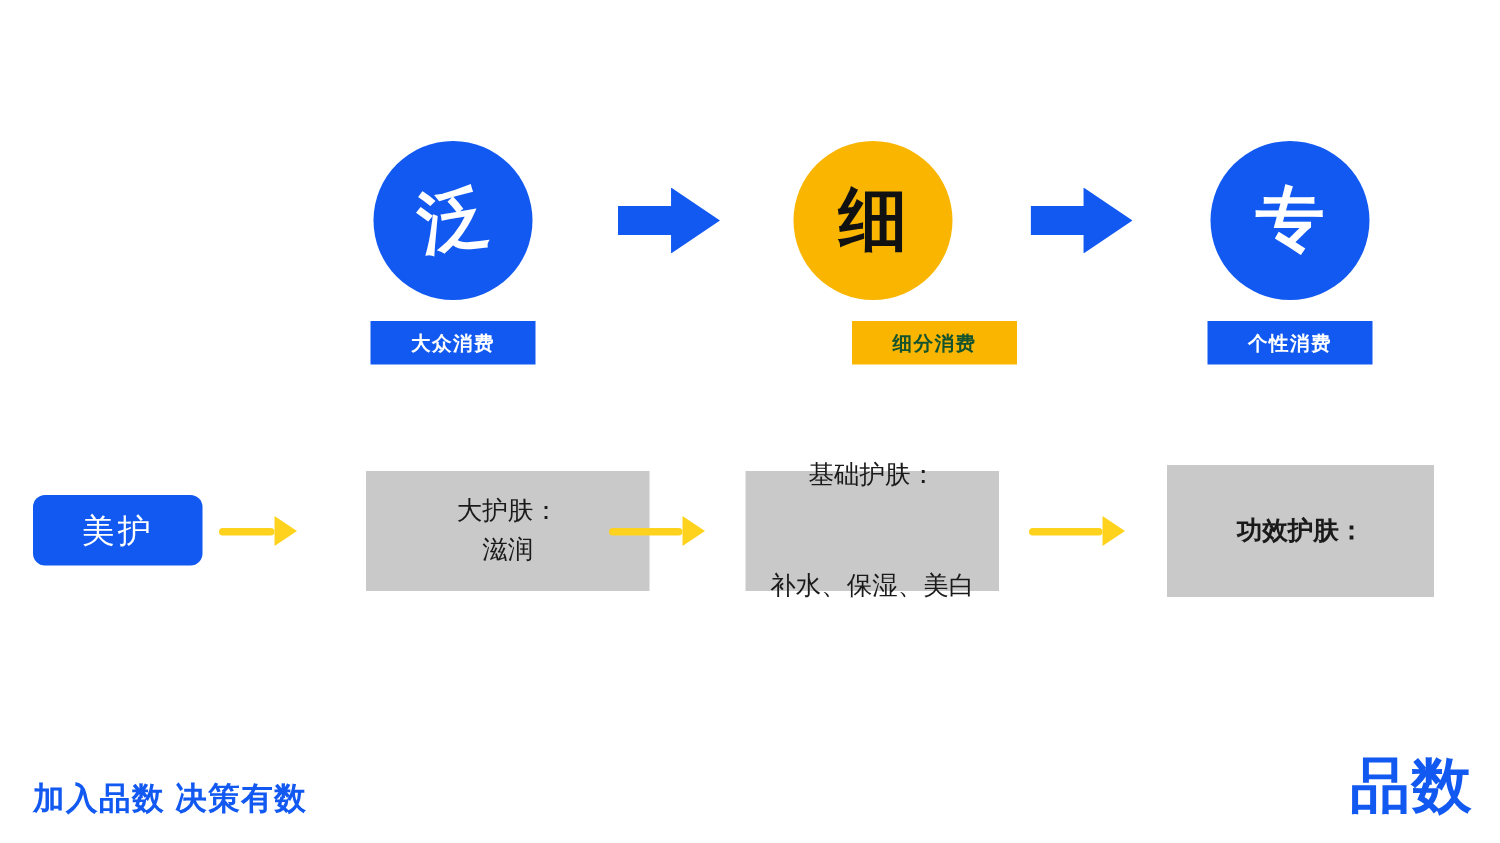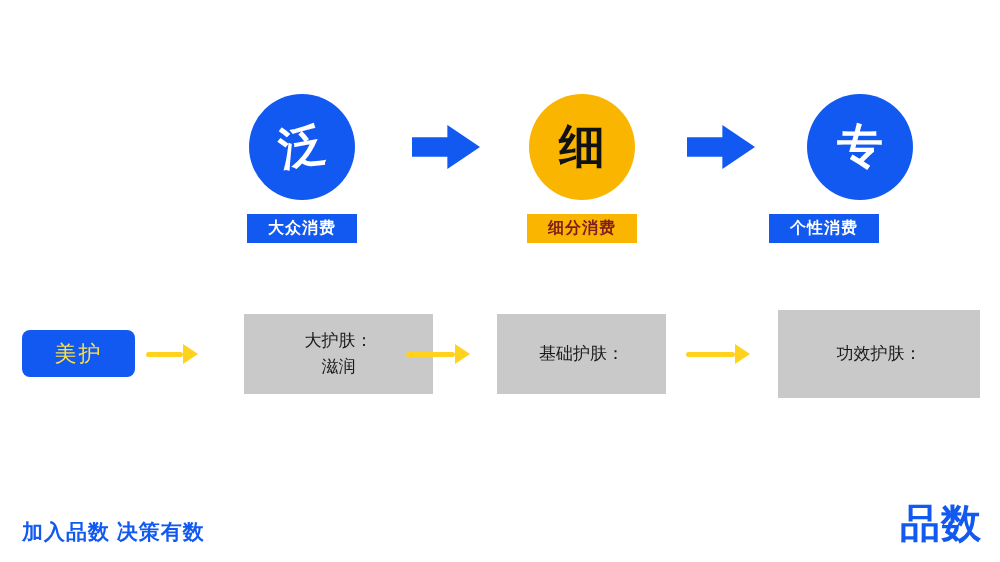--- a/index.html
+++ b/index.html
@@ -22,32 +22,32 @@
     width:106px;height:106px;border-radius:50%;
     display:flex;align-items:center;justify-content:center;
     font-size:46px;font-weight:bold;
   }
   .circle.blue{background:var(--blue);color:#ffffff;}
   .circle.yellow{background:var(--yellow);color:#111111;}
   .circle .glyph-tilt{display:inline-block;transform:rotate(-10deg);}
   .stage-label{
     position:absolute;top:214px;width:110px;height:29px;
     display:flex;align-items:center;justify-content:center;
-    font-size:16px;font-weight:bold;letter-spacing:1px;
+    font-size:13px;font-weight:bold;letter-spacing:1px;
   }
   .stage-label.blue{background:var(--blue);color:#ffffff;}
-  .stage-label.yellow{background:var(--yellow);color:#7f1d1d;}
+  .stage-label.yellow{background:var(--yellow);color:#14532d;margin-left:41px;}
   .block-arrow{
     position:absolute;top:125px;width:68px;height:44px;
     background:var(--blue);
     clip-path:polygon(0% 28%,52% 28%,52% 0%,100% 50%,52% 100%,52% 72%,0% 72%);
   }
   .source-pill{
     position:absolute;left:22px;top:330px;width:113px;height:47px;
-    background:var(--blue);color:#fde047;border-radius:8px;
+    background:var(--blue);color:#ffffff;border-radius:8px;
     display:flex;align-items:center;justify-content:center;
     font-size:22px;letter-spacing:2px;
   }
   .thin-arrow{
     position:absolute;display:flex;align-items:center;height:20px;
   }
   .thin-arrow .shaft{flex:1;height:5px;background:var(--arrow_yellow);border-radius:3px;}
   .thin-arrow .head{
     width:0;height:0;
     border-left:15px solid var(--arrow_yellow);
@@ -81,49 +81,50 @@
 </div>
 <div class="circle blue" style="left:807px;top:94px;">
   <span>专</span>
 </div>
 
 <div class="block-arrow" style="left:412px;"></div>
 <div class="block-arrow" style="left:687px;"></div>
 
 <div class="stage-label blue" style="left:247px;">大众消费</div>
 <div class="stage-label yellow" style="left:527px;">细分消费</div>
-<div class="stage-label blue" style="left:769px;">个性消费</div>
+<div class="stage-label blue" style="left:805px;">个性消费</div>
 
 <div class="source-pill">美护</div>
 
 <div class="thin-arrow" style="left:146px;top:344px;width:52px;">
   <div class="shaft"></div>
   <div class="head"></div>
 </div>
 
 <div class="gray-box" style="left:244px;top:314px;width:189px;height:80px;">
   <div>大护肤：</div>
   <div>滋润</div>
 </div>
 
 <div class="thin-arrow" style="left:406px;top:344px;width:64px;">
   <div class="shaft"></div>
   <div class="head"></div>
 </div>
 
 <div class="gray-box" style="left:497px;top:314px;width:169px;height:80px;gap:48px;">
   <div>基础护肤：</div>
+  <div>补水、保湿、美白</div>
 </div>
 
 <div class="thin-arrow" style="left:686px;top:344px;width:64px;">
   <div class="shaft"></div>
   <div class="head"></div>
 </div>
 
-<div class="gray-box" style="left:778px;top:310px;width:202px;height:88px;">
+<div class="gray-box" style="left:778px;top:310px;width:178px;height:88px;font-weight:bold;">
   <div>功效护肤：</div>
 </div>
 
 <div class="slogan">加入品数 决策有数</div>
 
 <div class="logo">
   <span class="cn">品数</span>
 </div>
 
 </body></html>

